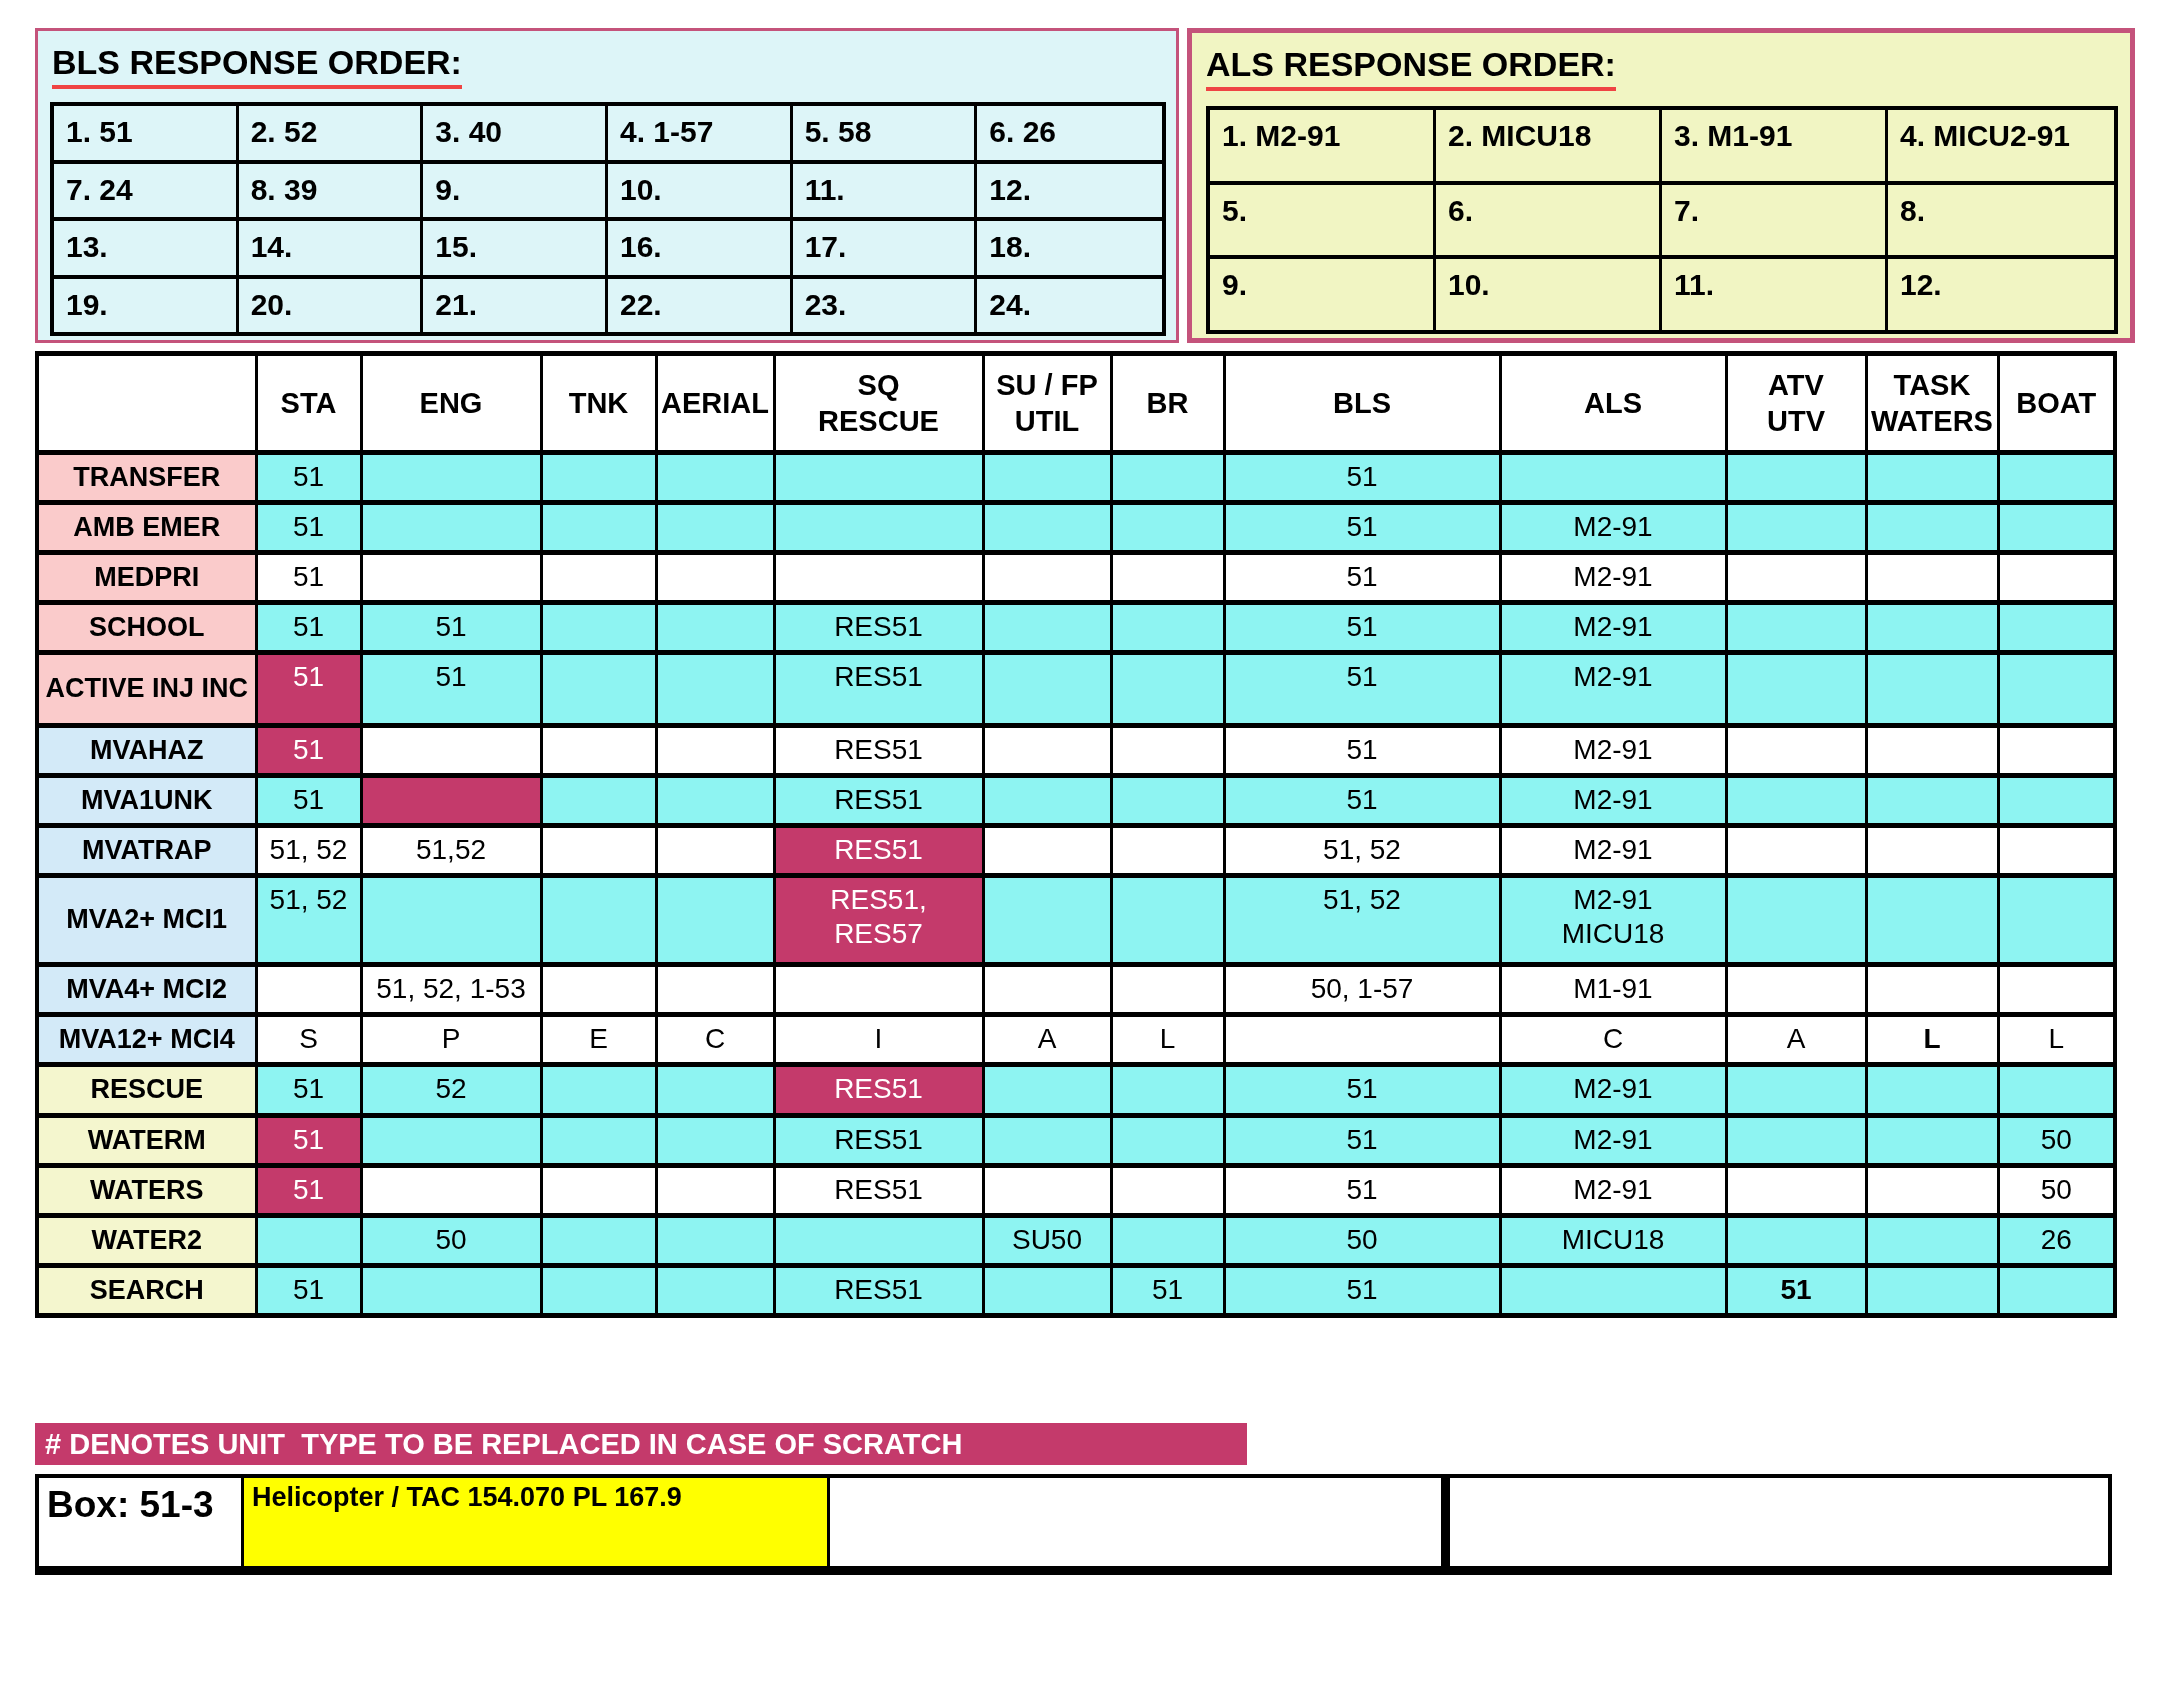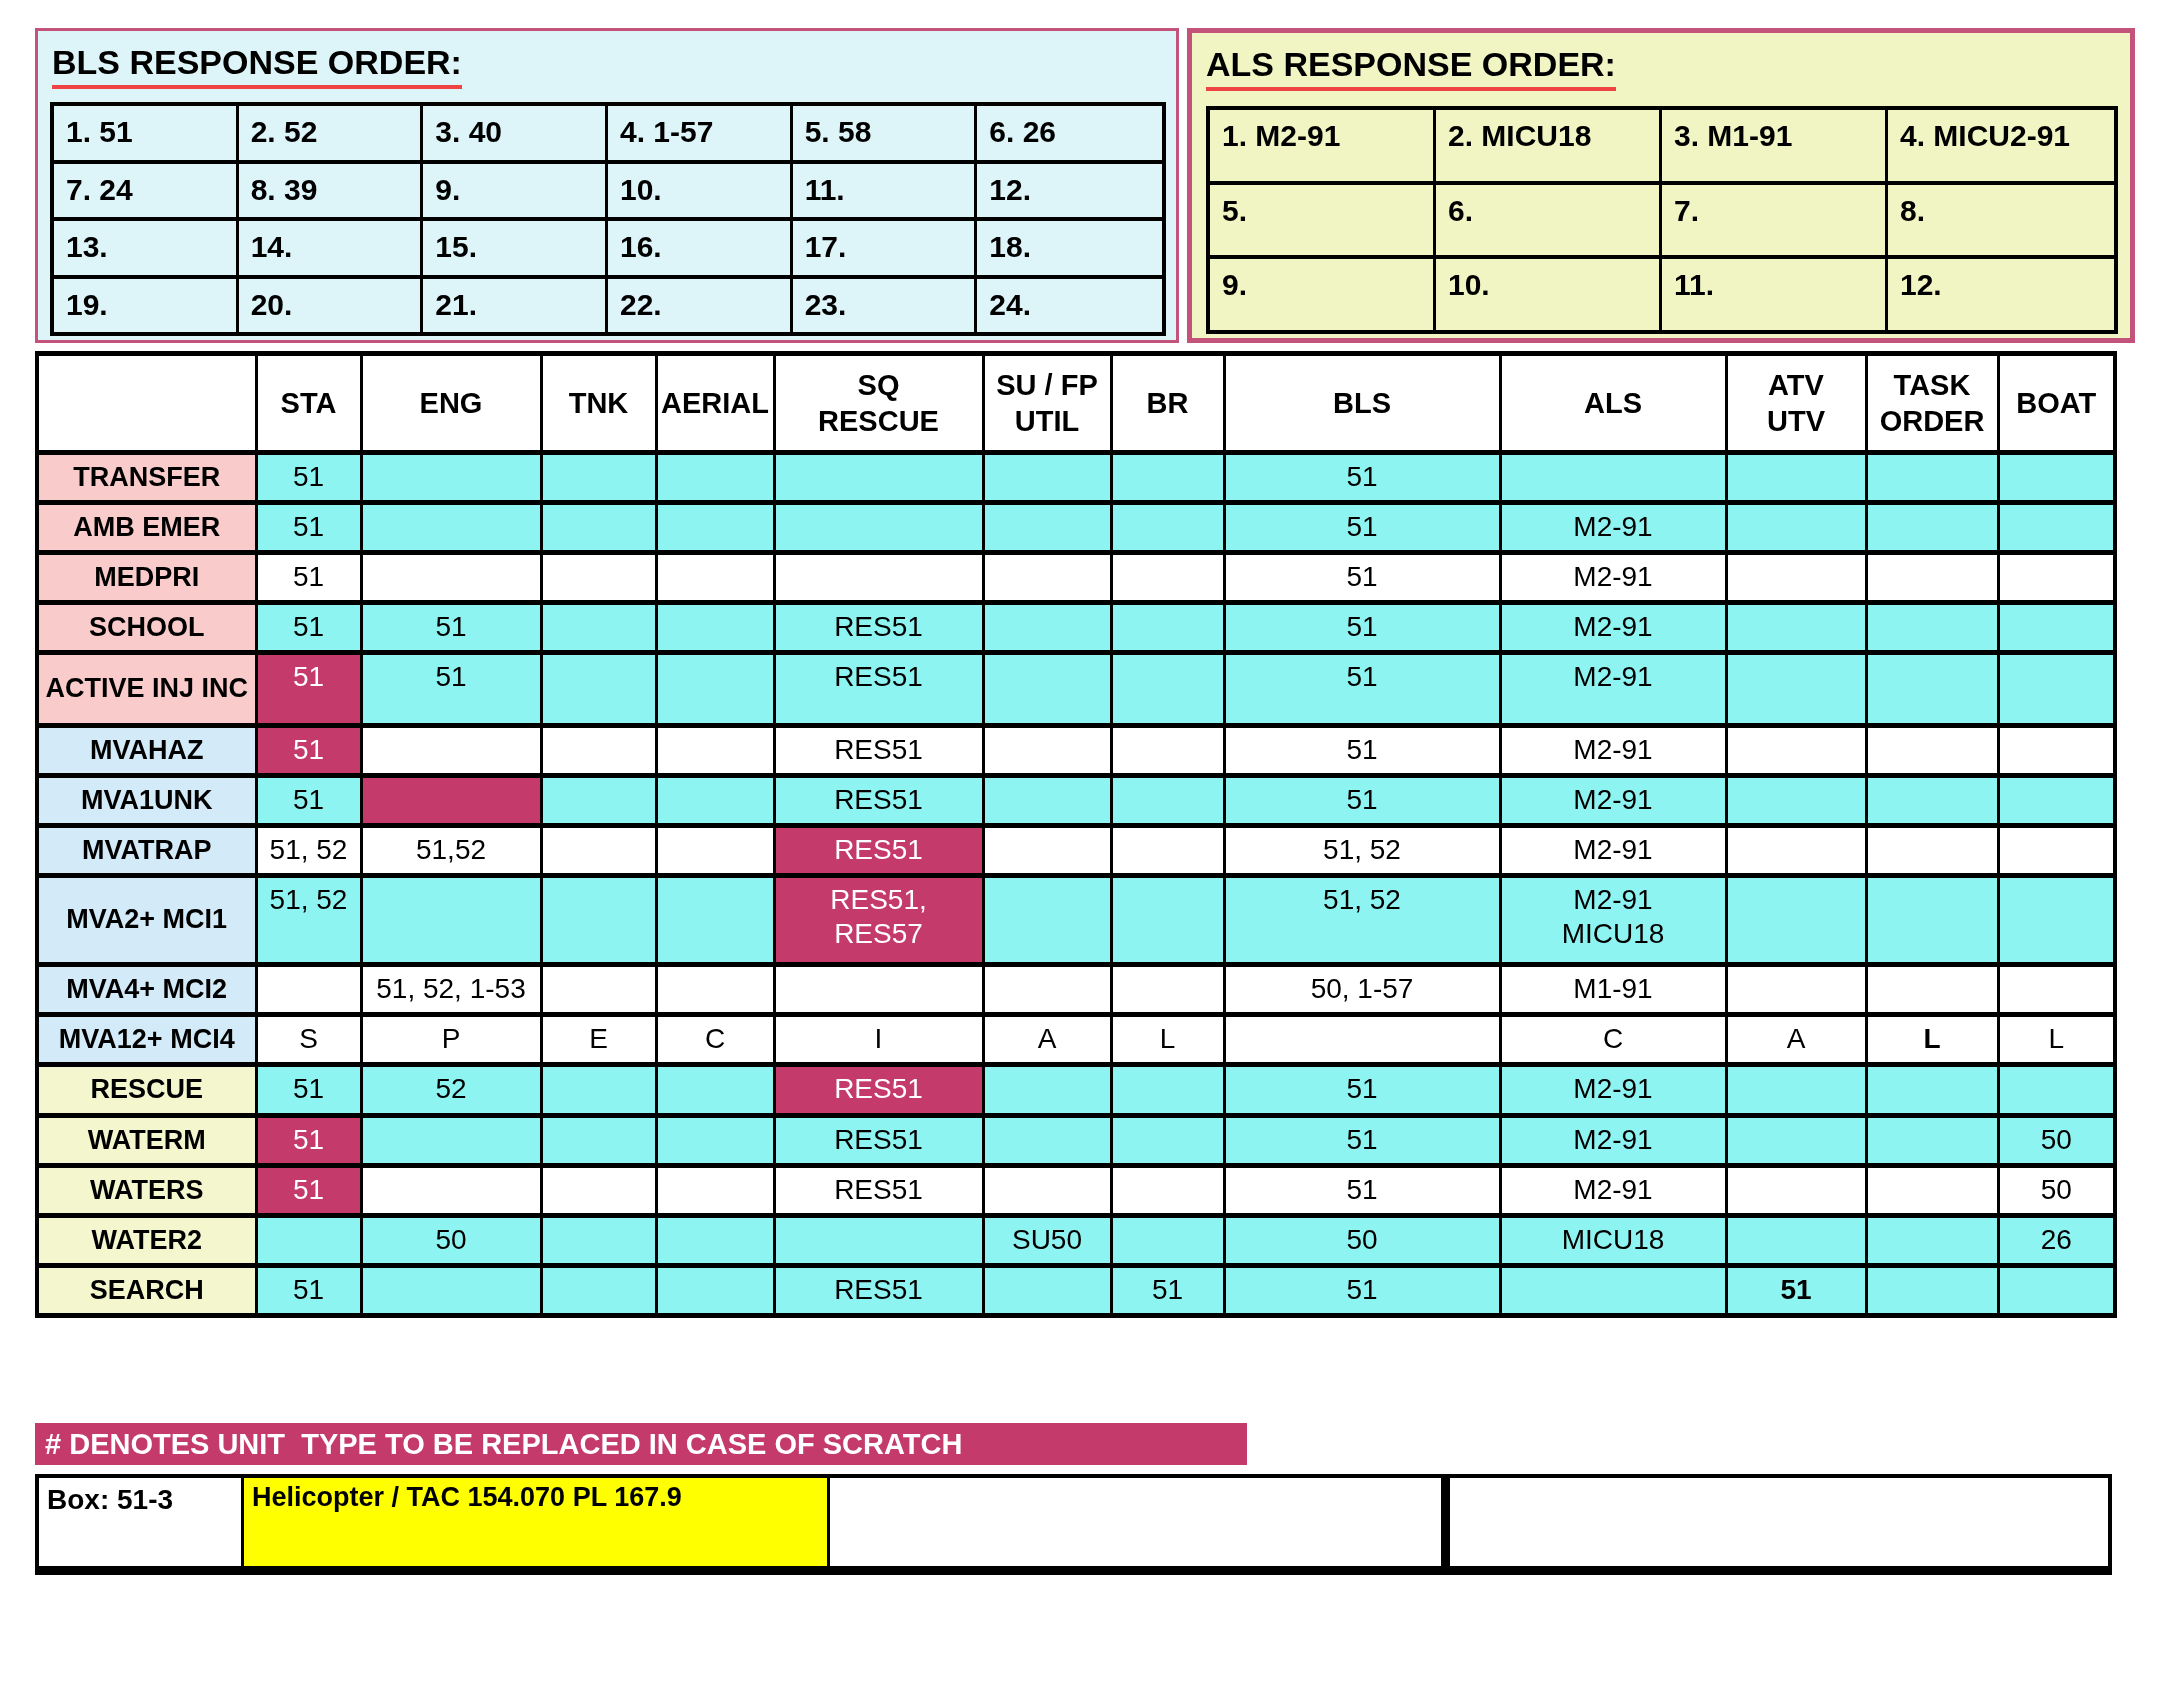--- a/index.html
+++ b/index.html
@@ -38,21 +38,21 @@
   .bg-white{background:#fff;}
   .cell-crimson{background:var(--crimson) !important;color:#fff;}
   .b{font-weight:bold;}
   
   .banner{position:absolute;left:35px;top:1423px;width:1212px;height:42px;background:var(--crimson);
     color:#fff;font-size:29px;font-weight:bold;white-space:pre;padding:5px 0 0 10px;box-sizing:border-box;}
   
   .footer{position:absolute;left:35px;top:1474px;width:2077px;height:101px;box-sizing:border-box;
     border:4px solid #000;border-bottom-width:9px;display:flex;font-weight:bold;}
   .footer .fcell{box-sizing:border-box;border-right:3px solid #000;padding:6px 8px;overflow:hidden;}
-  .fcell.box-id{width:205px;font-size:28px;}
+  .fcell.box-id{width:205px;font-size:37px;}
   .fcell.heli{width:586px;background:var(--yellow);font-size:27px;padding-top:4px;}
   .fcell.edited{width:620px;font-size:32px;line-height:1.25;white-space:pre;border-right-width:9px;}
   .fcell.rescue{flex:1;font-size:32px;line-height:1.25;white-space:pre;border-right:none;}
 </style>
 </head>
 <body>
 
 <div class="order-box bls-box">
   <div class="order-title"><span>BLS RESPONSE ORDER:</span></div>
   <div class="mini-table cols6" id="bls-cells">
@@ -128,21 +128,21 @@
           <th>SQ
 RESCUE</th>
           <th>SU / FP
 UTIL</th>
           <th>BR</th>
           <th>BLS</th>
           <th>ALS</th>
           <th>ATV
 UTV</th>
           <th>TASK
-ORDER</th>
+WATERS</th>
           <th>BOAT</th>
         </tr>
       </thead>
     <tbody id="matrix-body">
         <tr style="height: 50px;">
           <td class="rowlabel lbl-pink">TRANSFER</td>
           <td class="val bg-cyan">51</td>
           <td class="val bg-cyan"></td>
           <td class="val bg-cyan"></td>
           <td class="val bg-cyan"></td>

